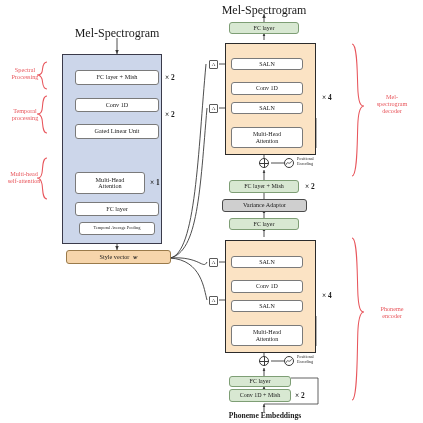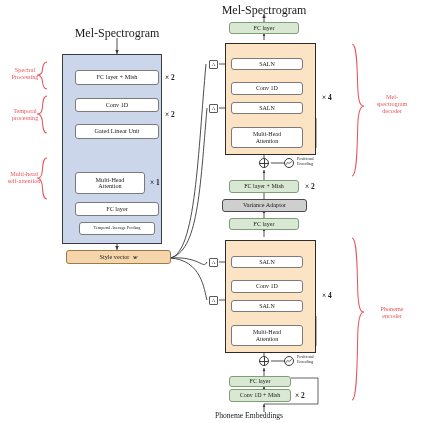--- a/index.html
+++ b/index.html
@@ -273,21 +273,21 @@
   </svg>
   <div class="pe-lbl" style="left:297px;top:355px;width:30px;">
     <div>Positional</div>
     <div>Encoding</div>
   </div>
 
   <div class="box b-green" style="left:229px;top:376px;width:62px;height:11px;font-size:6px;">FC layer</div>
   <div class="box b-green" style="left:229px;top:389px;width:62px;height:13px;font-size:6px;">Conv 1D + Mish</div>
   <div class="mult" style="left:295px;top:391px;">× 2</div>
 
-  <div class="lbl title" style="left:188px;top:412px;width:122px;font-weight:normal;font-size:7.6px;">Phoneme Embeddings</div>
+  <div class="lbl title" style="left:204px;top:412px;width:122px;font-weight:bold;font-size:7.6px;">Phoneme Embeddings</div>
 
   <div class="redlbl" style="left:366px;top:93px;width:52px;font-size:6.2px;">
     <div>Mel-</div>
     <div>spectrogram</div>
     <div>decoder</div>
   </div>
   <div class="redlbl" style="left:366px;top:305px;width:52px;font-size:6.2px;">
     <div>Phoneme</div>
     <div>encoder</div>
   </div>

